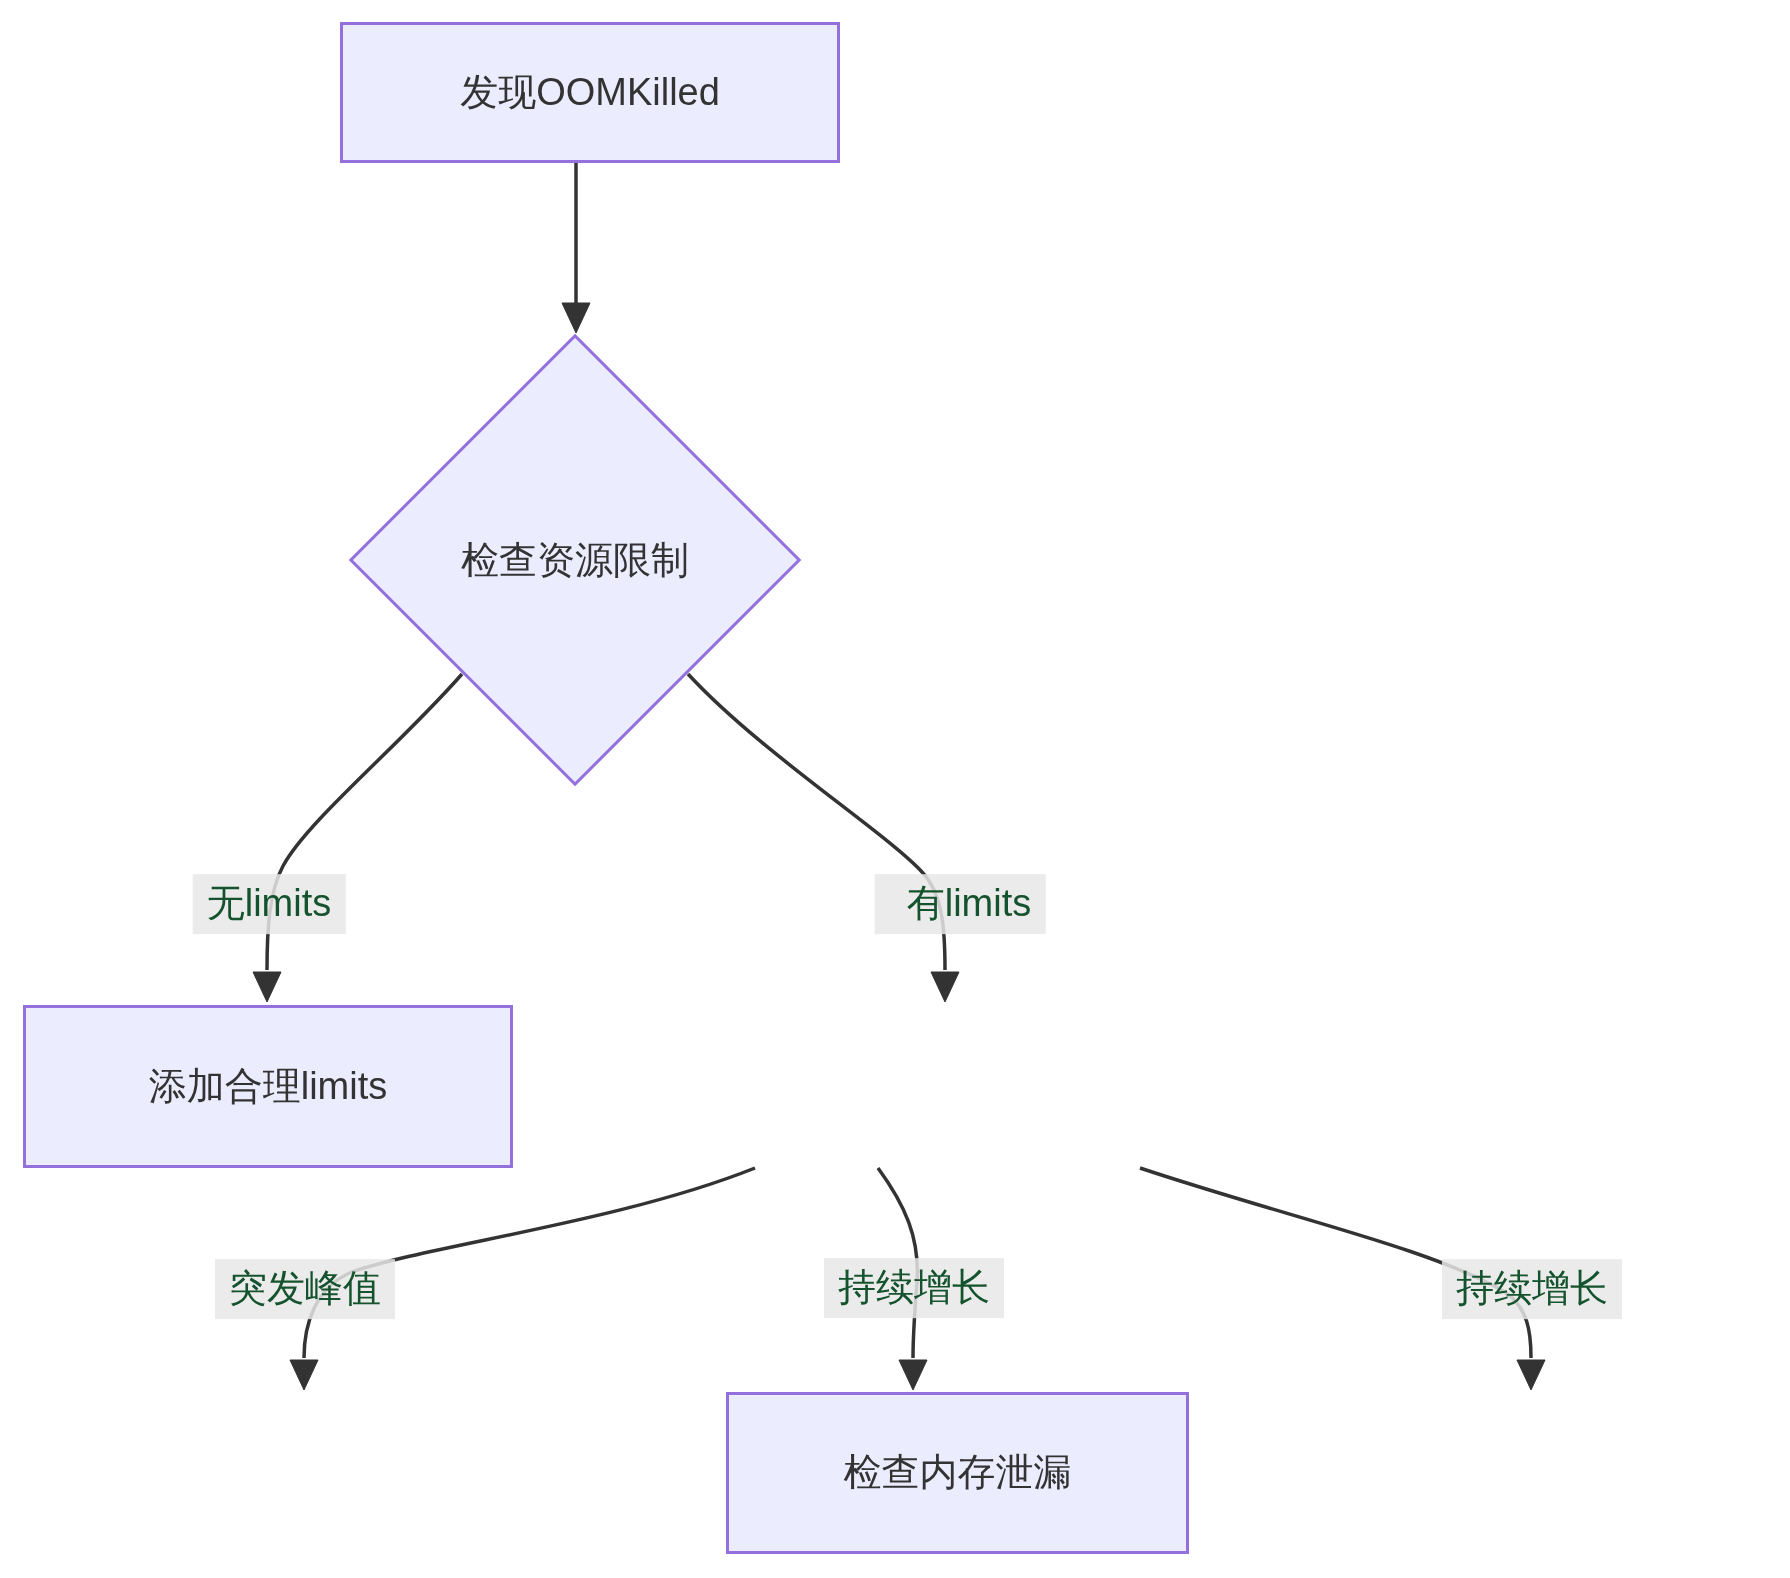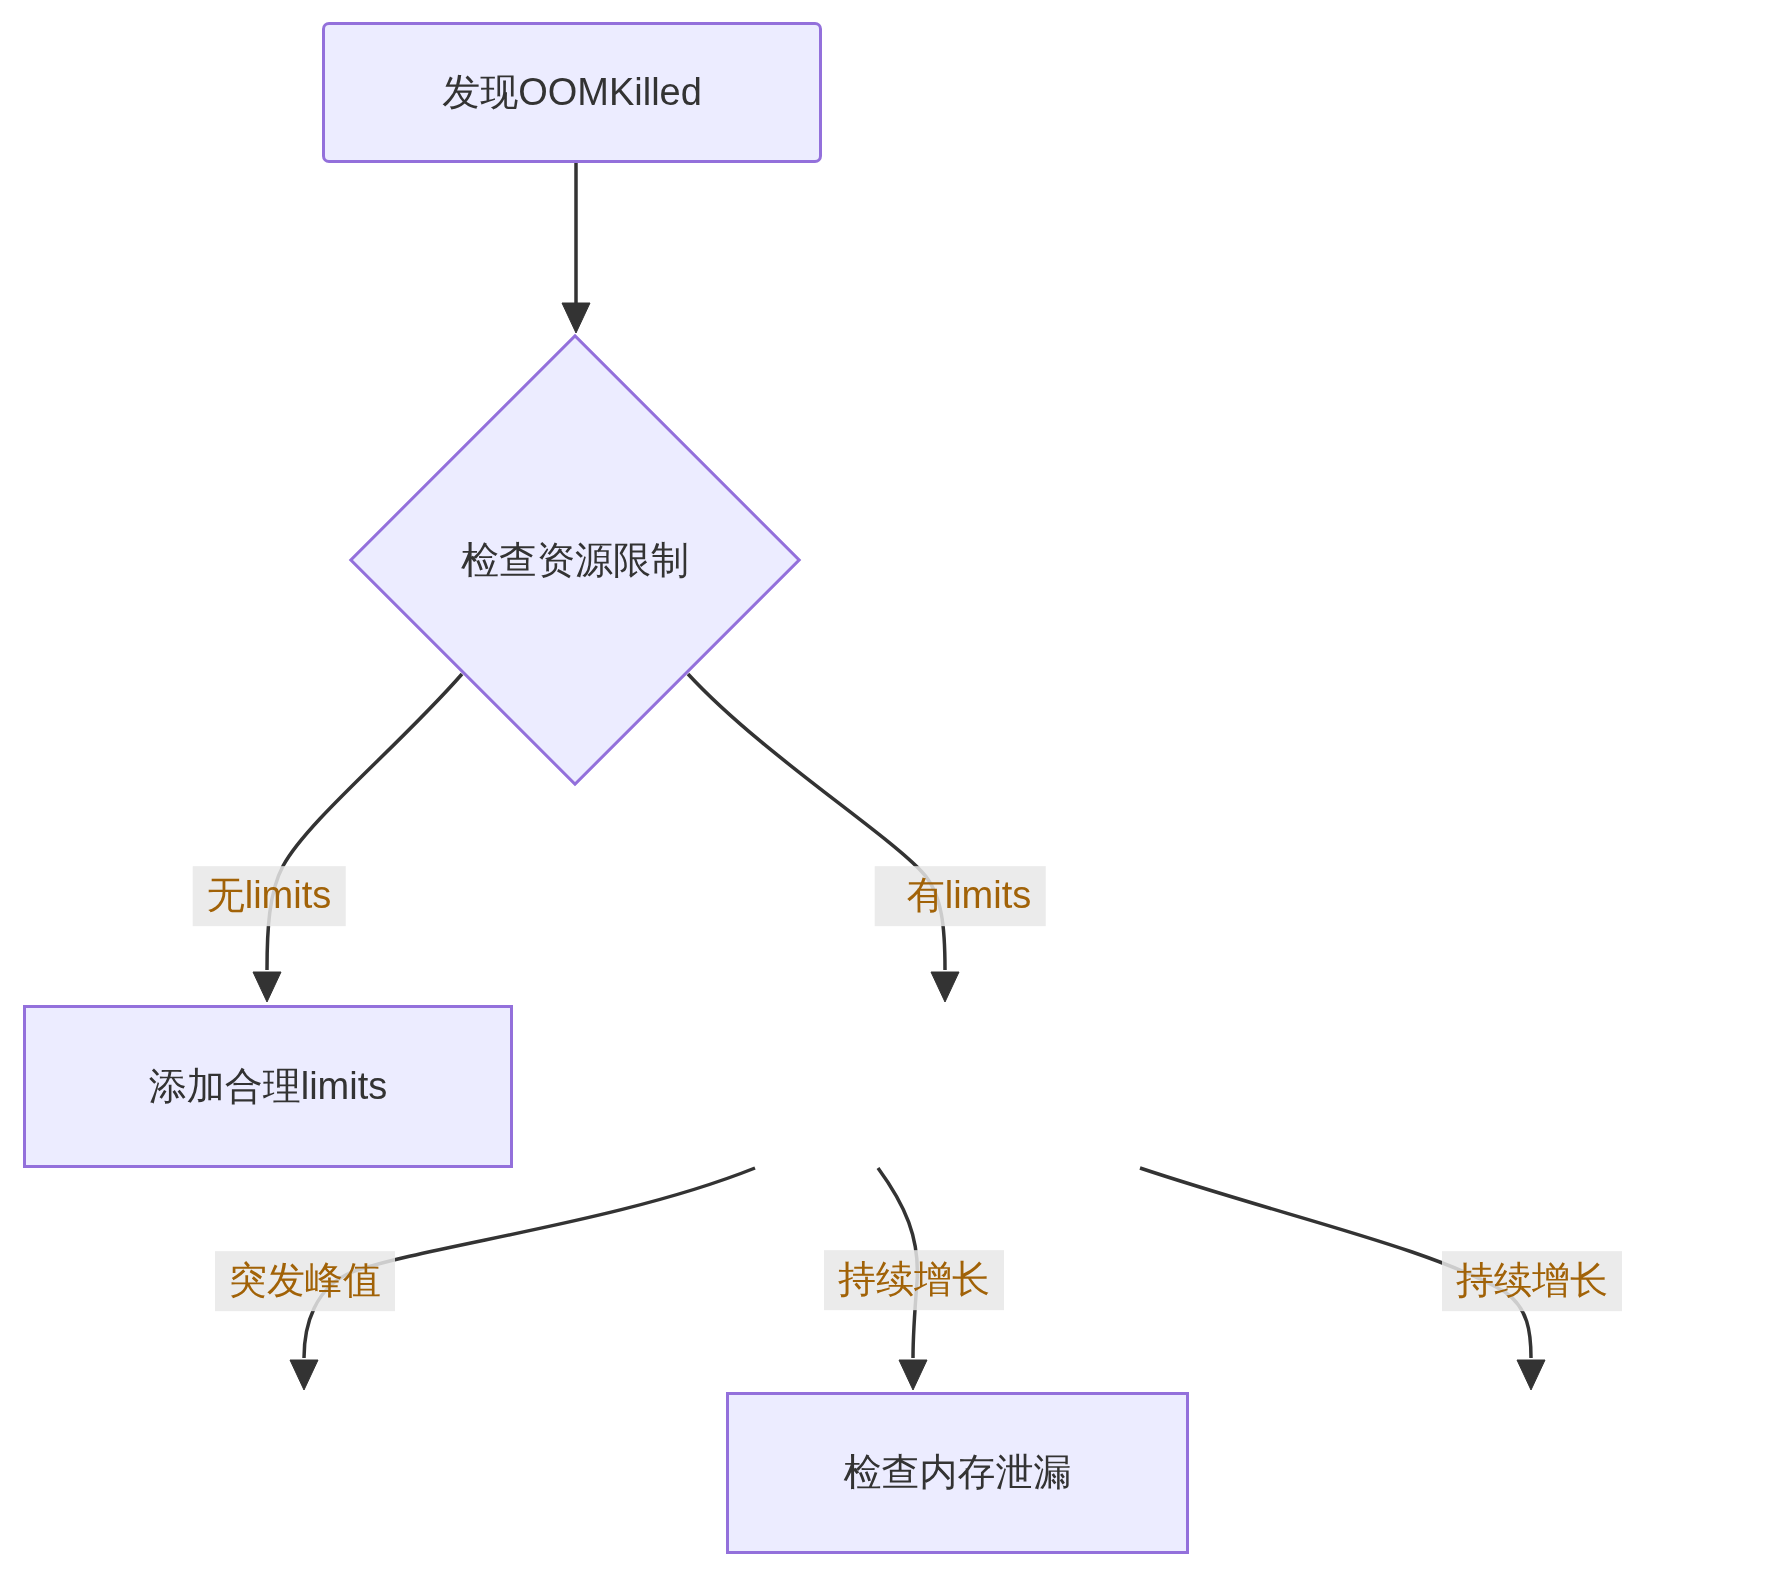--- a/index.html
+++ b/index.html
@@ -67,23 +67,24 @@
     z-index: 3;
     white-space: nowrap;
   }
   .edge-label {
     position: absolute;
     transform: translate(-50%, -50%);
     background: rgba(232, 232, 232, 0.85);
     padding: 8px 14px;
     font-size: 38px;
     line-height: 1.15;
-    color: #a16207;
+    color: #14532d;
     z-index: 3;
     white-space: nowrap;
+    margin-top: 8px;
   }
 </style>
 </head>
 <body>
 
 <div class="canvas">
 
   <svg class="edges-layer" viewBox="0 0 1790 1578" xmlns="http://www.w3.org/2000/svg">
 
     <path d="M 576 163 L 576 303"></path>
@@ -98,21 +99,21 @@
     <path d="M 755 1168 C 620 1222, 430 1245, 352 1272 C 315 1287, 304 1325, 304 1358"></path>
     <polygon points="290,1360 318,1360 304,1390"></polygon>
 
     <path d="M 878 1168 C 905 1205, 920 1238, 917 1282 C 914 1320, 913 1340, 913 1358"></path>
     <polygon points="899,1360 927,1360 913,1390"></polygon>
 
     <path d="M 1140 1168 C 1290 1218, 1430 1248, 1505 1292 C 1528 1308, 1531 1332, 1531 1358"></path>
     <polygon points="1517,1360 1545,1360 1531,1390"></polygon>
   </svg>
 
-  <div class="node" style="left:322px; top:22px; width:500px; height:141px;border-radius:7px;">
+  <div class="node" style="left:340px; top:22px; width:500px; height:141px;">
     <span>发现OOMKilled</span>
   </div>
 
   <div class="diamond-shape"></div>
   <div class="diamond-label">检查资源限制</div>
 
   <div class="node" style="left:23px; top:1005px; width:490px; height:163px;">
     <span>添加合理limits</span>
   </div>
 

